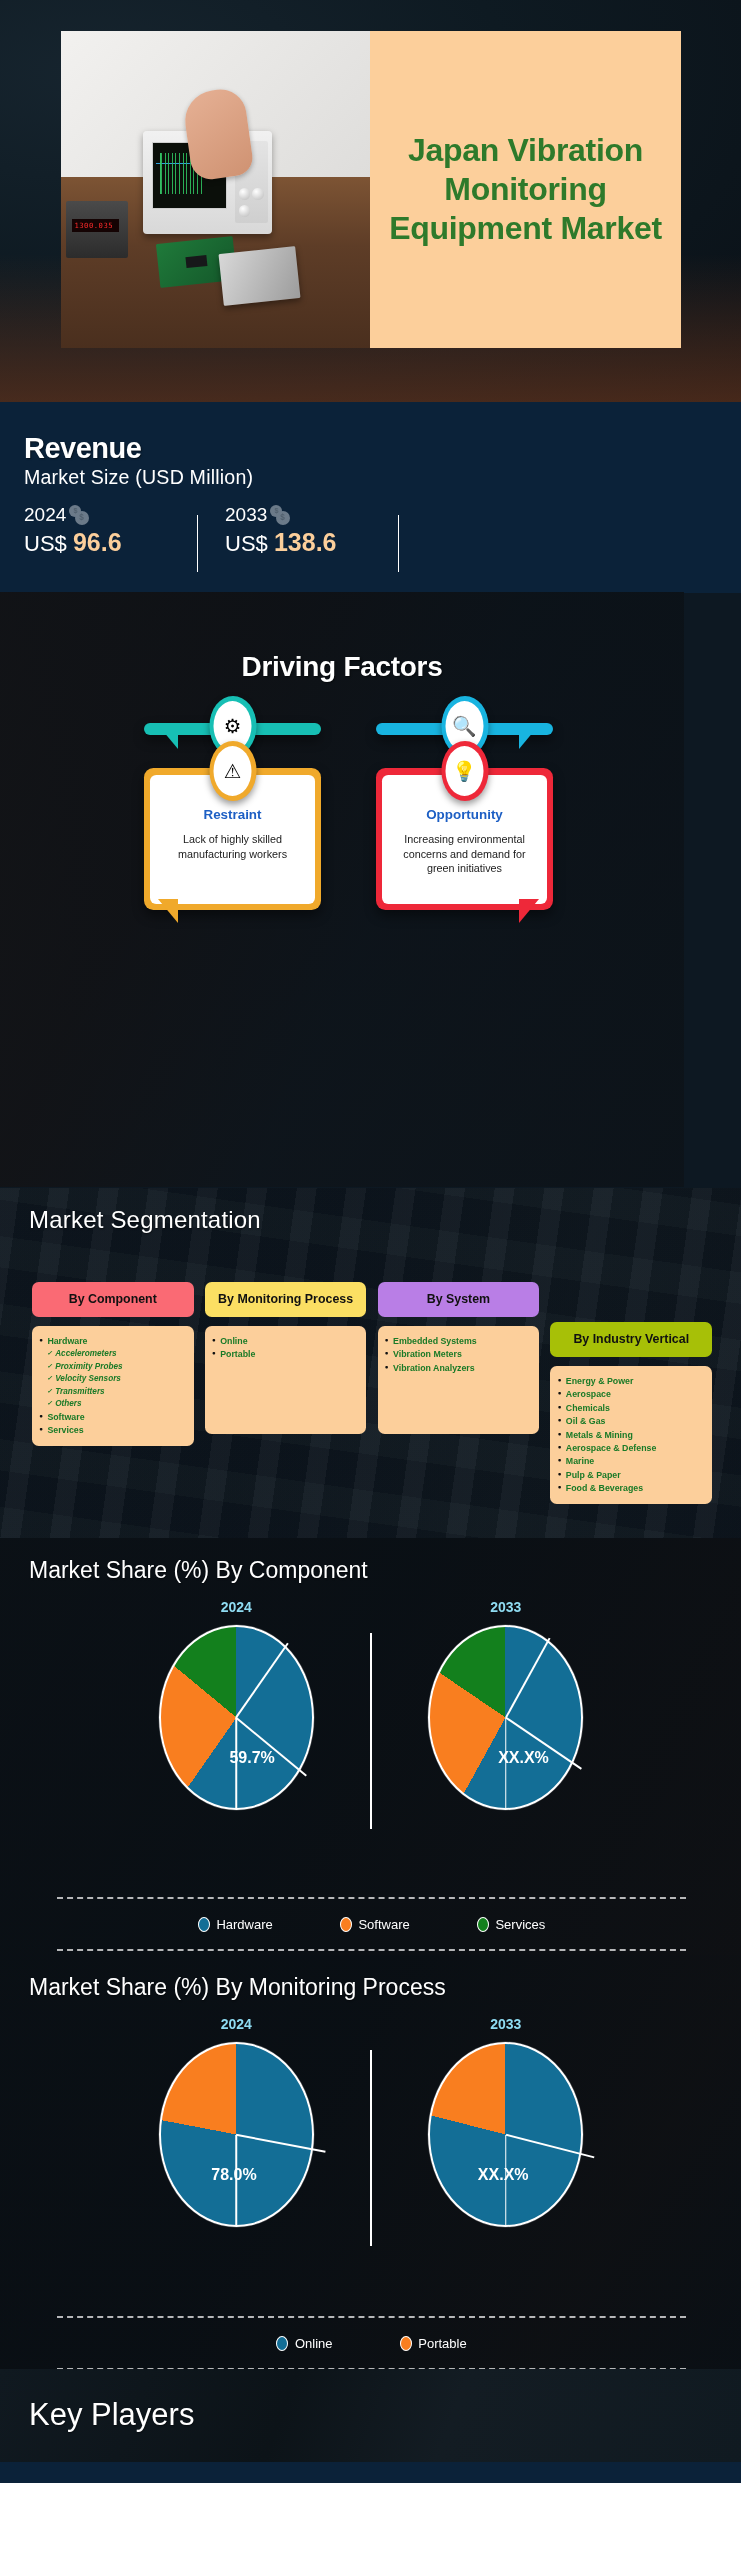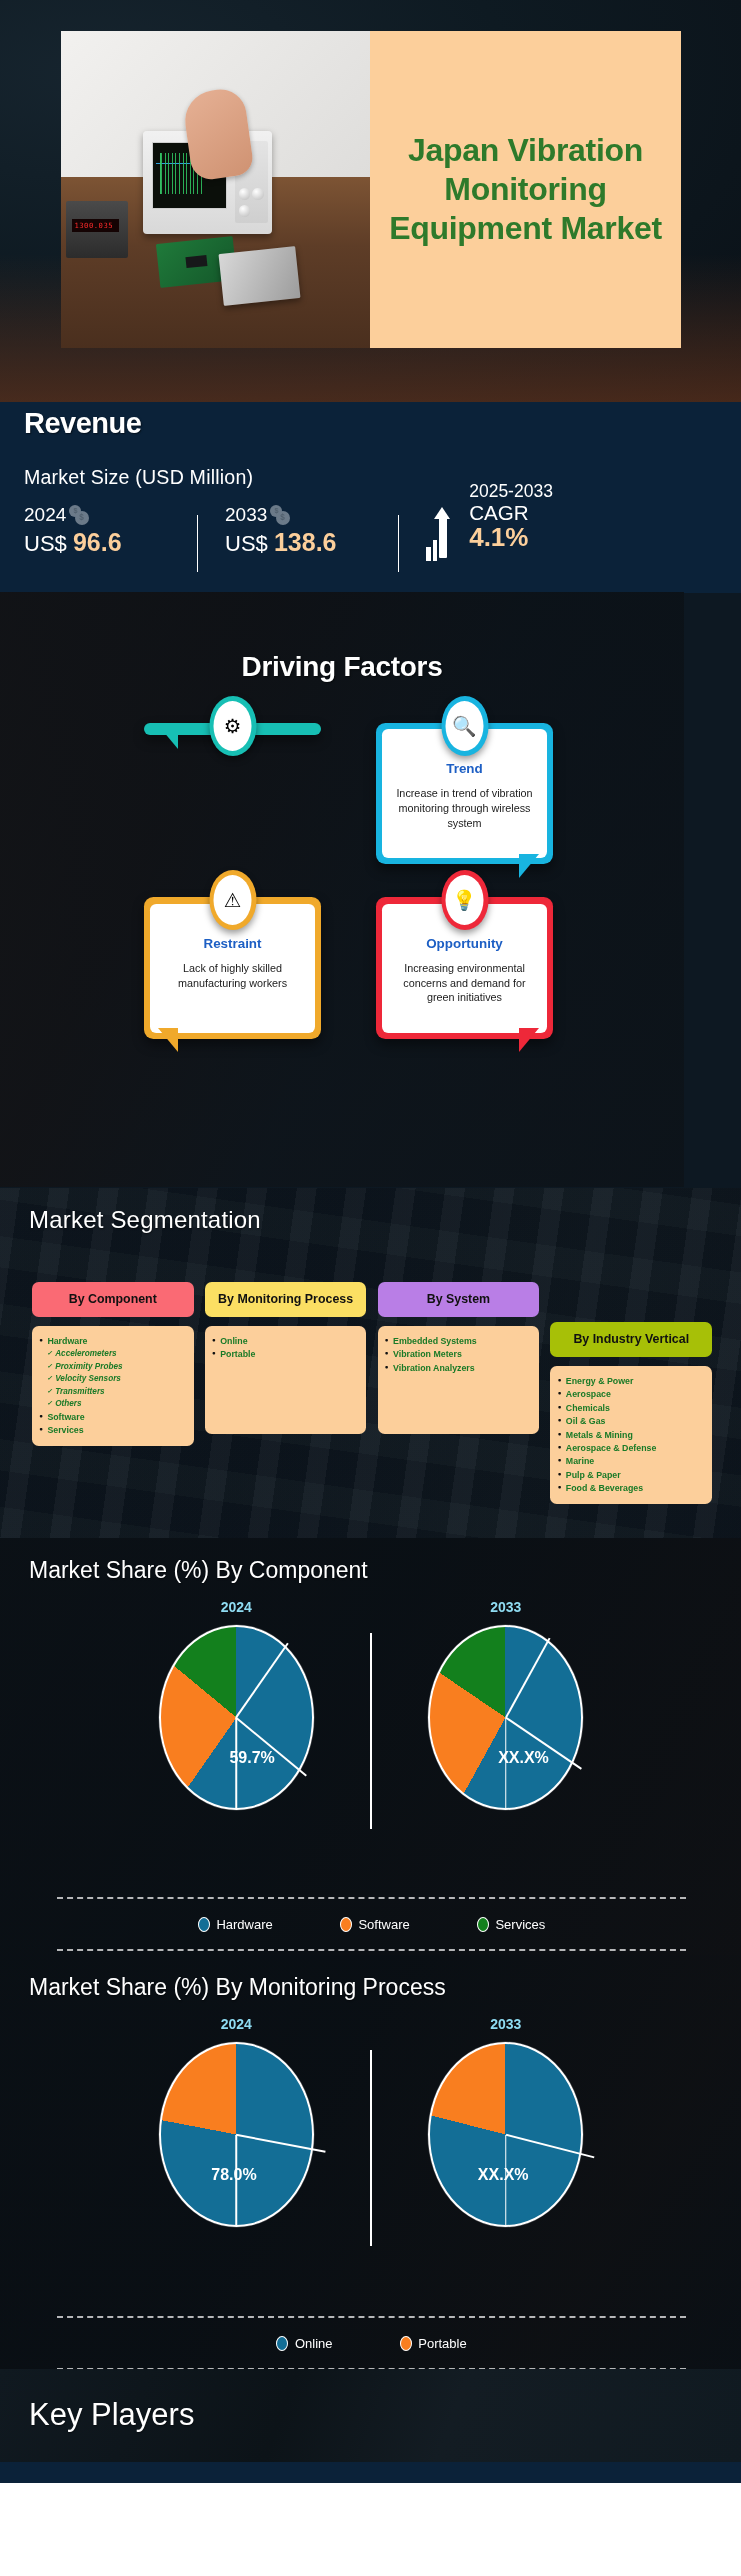--- a/index.html
+++ b/index.html
@@ -89,21 +89,21 @@
     font-family:"Liberation Sans", sans-serif;
     letter-spacing:-0.3px;
   }
 
   
   .revenue {
     position:absolute; left:0; top:402px; width:742px; height:191px;
     background:#0b2239;
   }
   .rev-title {
-    position:absolute; left:24px; top:5px; color:#fff; font-size:29px; font-weight:800;
+    position:absolute; left:24px; top:30px; color:#fff; font-size:29px; font-weight:800;
     text-shadow: 1px 1px 1.5px rgba(0,0,0,.5); letter-spacing:-0.5px;
   }
   .rev-sub {
     position:absolute; left:24px; top:64px; color:#fff; font-size:19.6px; font-weight:400;
     letter-spacing:0.2px;
   }
   .rev-row { position:absolute; left:24px; top:102px; width:696px; height:77px;
     display:flex; align-items:flex-start; }
   .rev-block { position:relative; width:155px; }
   .rev-year { color:#fff; font-size:19px; font-weight:400; display:flex; align-items:center; gap:3.1px; }
@@ -350,56 +350,38 @@
           </span>
         </div>
         <div class="rev-val">
           <span>US$</span>
           <b>138.6</b>
         </div>
       </div>
 
       <div class="rev-div"></div>
 
-      <div class="cagr-wrap">
-        <div class="cagr-arrow">
-          <span class="bar-i" style="left:0;height:13.4px"></span>
-          <span class="bar-i" style="left:6.7px;height:20.6px"></span>
-          <span class="bar-i" style="left:13.4px;height:0"></span>
-          <span class="arrow-up"></span>
-          <span class="arrow-head"></span>
-        </div>
-        <div class="cagr-text">
-          <div class="cagr-years">2025-2033</div>
-          <div class="cagr-label">CAGR</div>
-          <div class="cagr-value">4.1%</div>
-        </div>
-      </div>
     </div>
   </section>
 
   <section class="drivers">
     <div class="drv-title">Driving Factors</div>
     <div class="card-grid" id="factor-grid">
         <div class="factor-card">
           <div class="fc-shell" style="background:#17bfb4">
             <div class="fc-icon" style="background:#17bfb4">
               <div class="fc-icon-in">⚙</div>
             </div>
             <div class="fc-tail" style="border-top:24px solid #17bfb4"></div>
           </div>
         </div>
         <div class="factor-card">
           <div class="fc-shell" style="background:#18b4e0">
             <div class="fc-icon" style="background:#18b4e0">
               <div class="fc-icon-in">🔍</div>
-            </div>
-            <div class="fc-inner">
-              <div class="fc-head">Trend</div>
-              <div class="fc-body">Increase in trend of vibration monitoring through wireless system</div>
             </div>
             <div class="fc-tail right" style="border-top:24px solid #18b4e0"></div>
           </div>
         </div>
         <div class="factor-card">
           <div class="fc-shell" style="background:#f0a92b">
             <div class="fc-icon" style="background:#f0a92b">
               <div class="fc-icon-in">⚠</div>
             </div>
             <div class="fc-inner">

